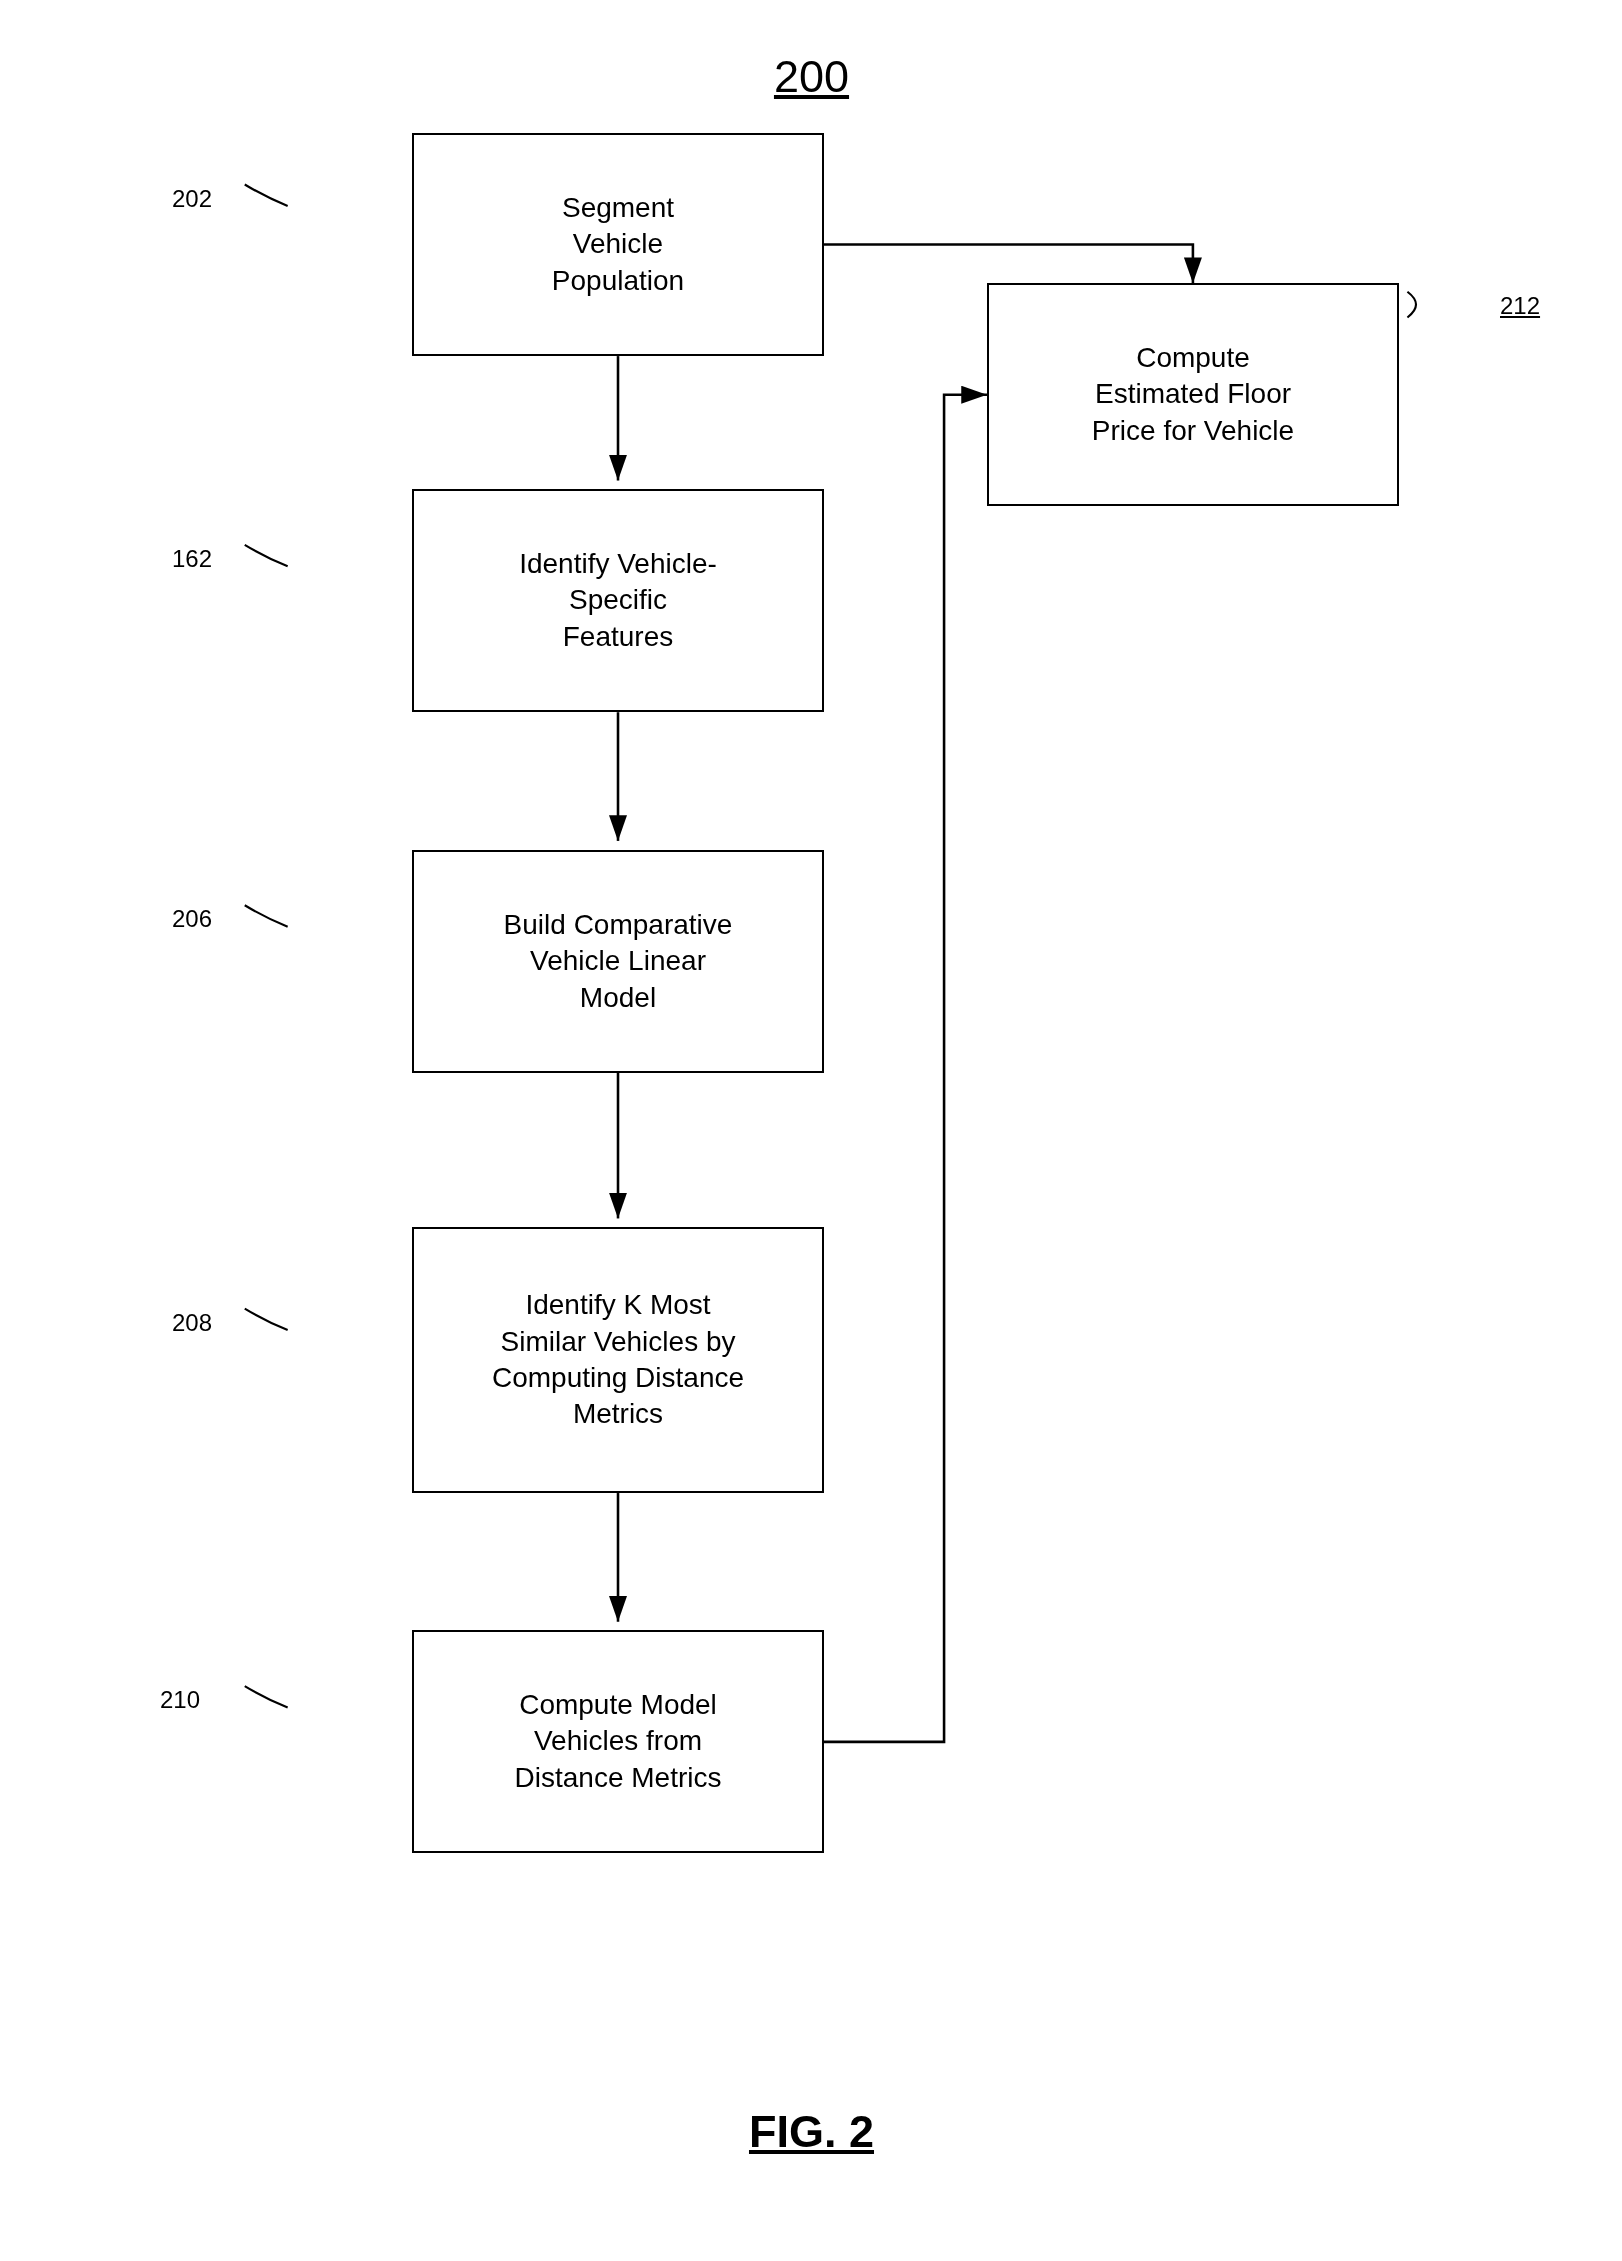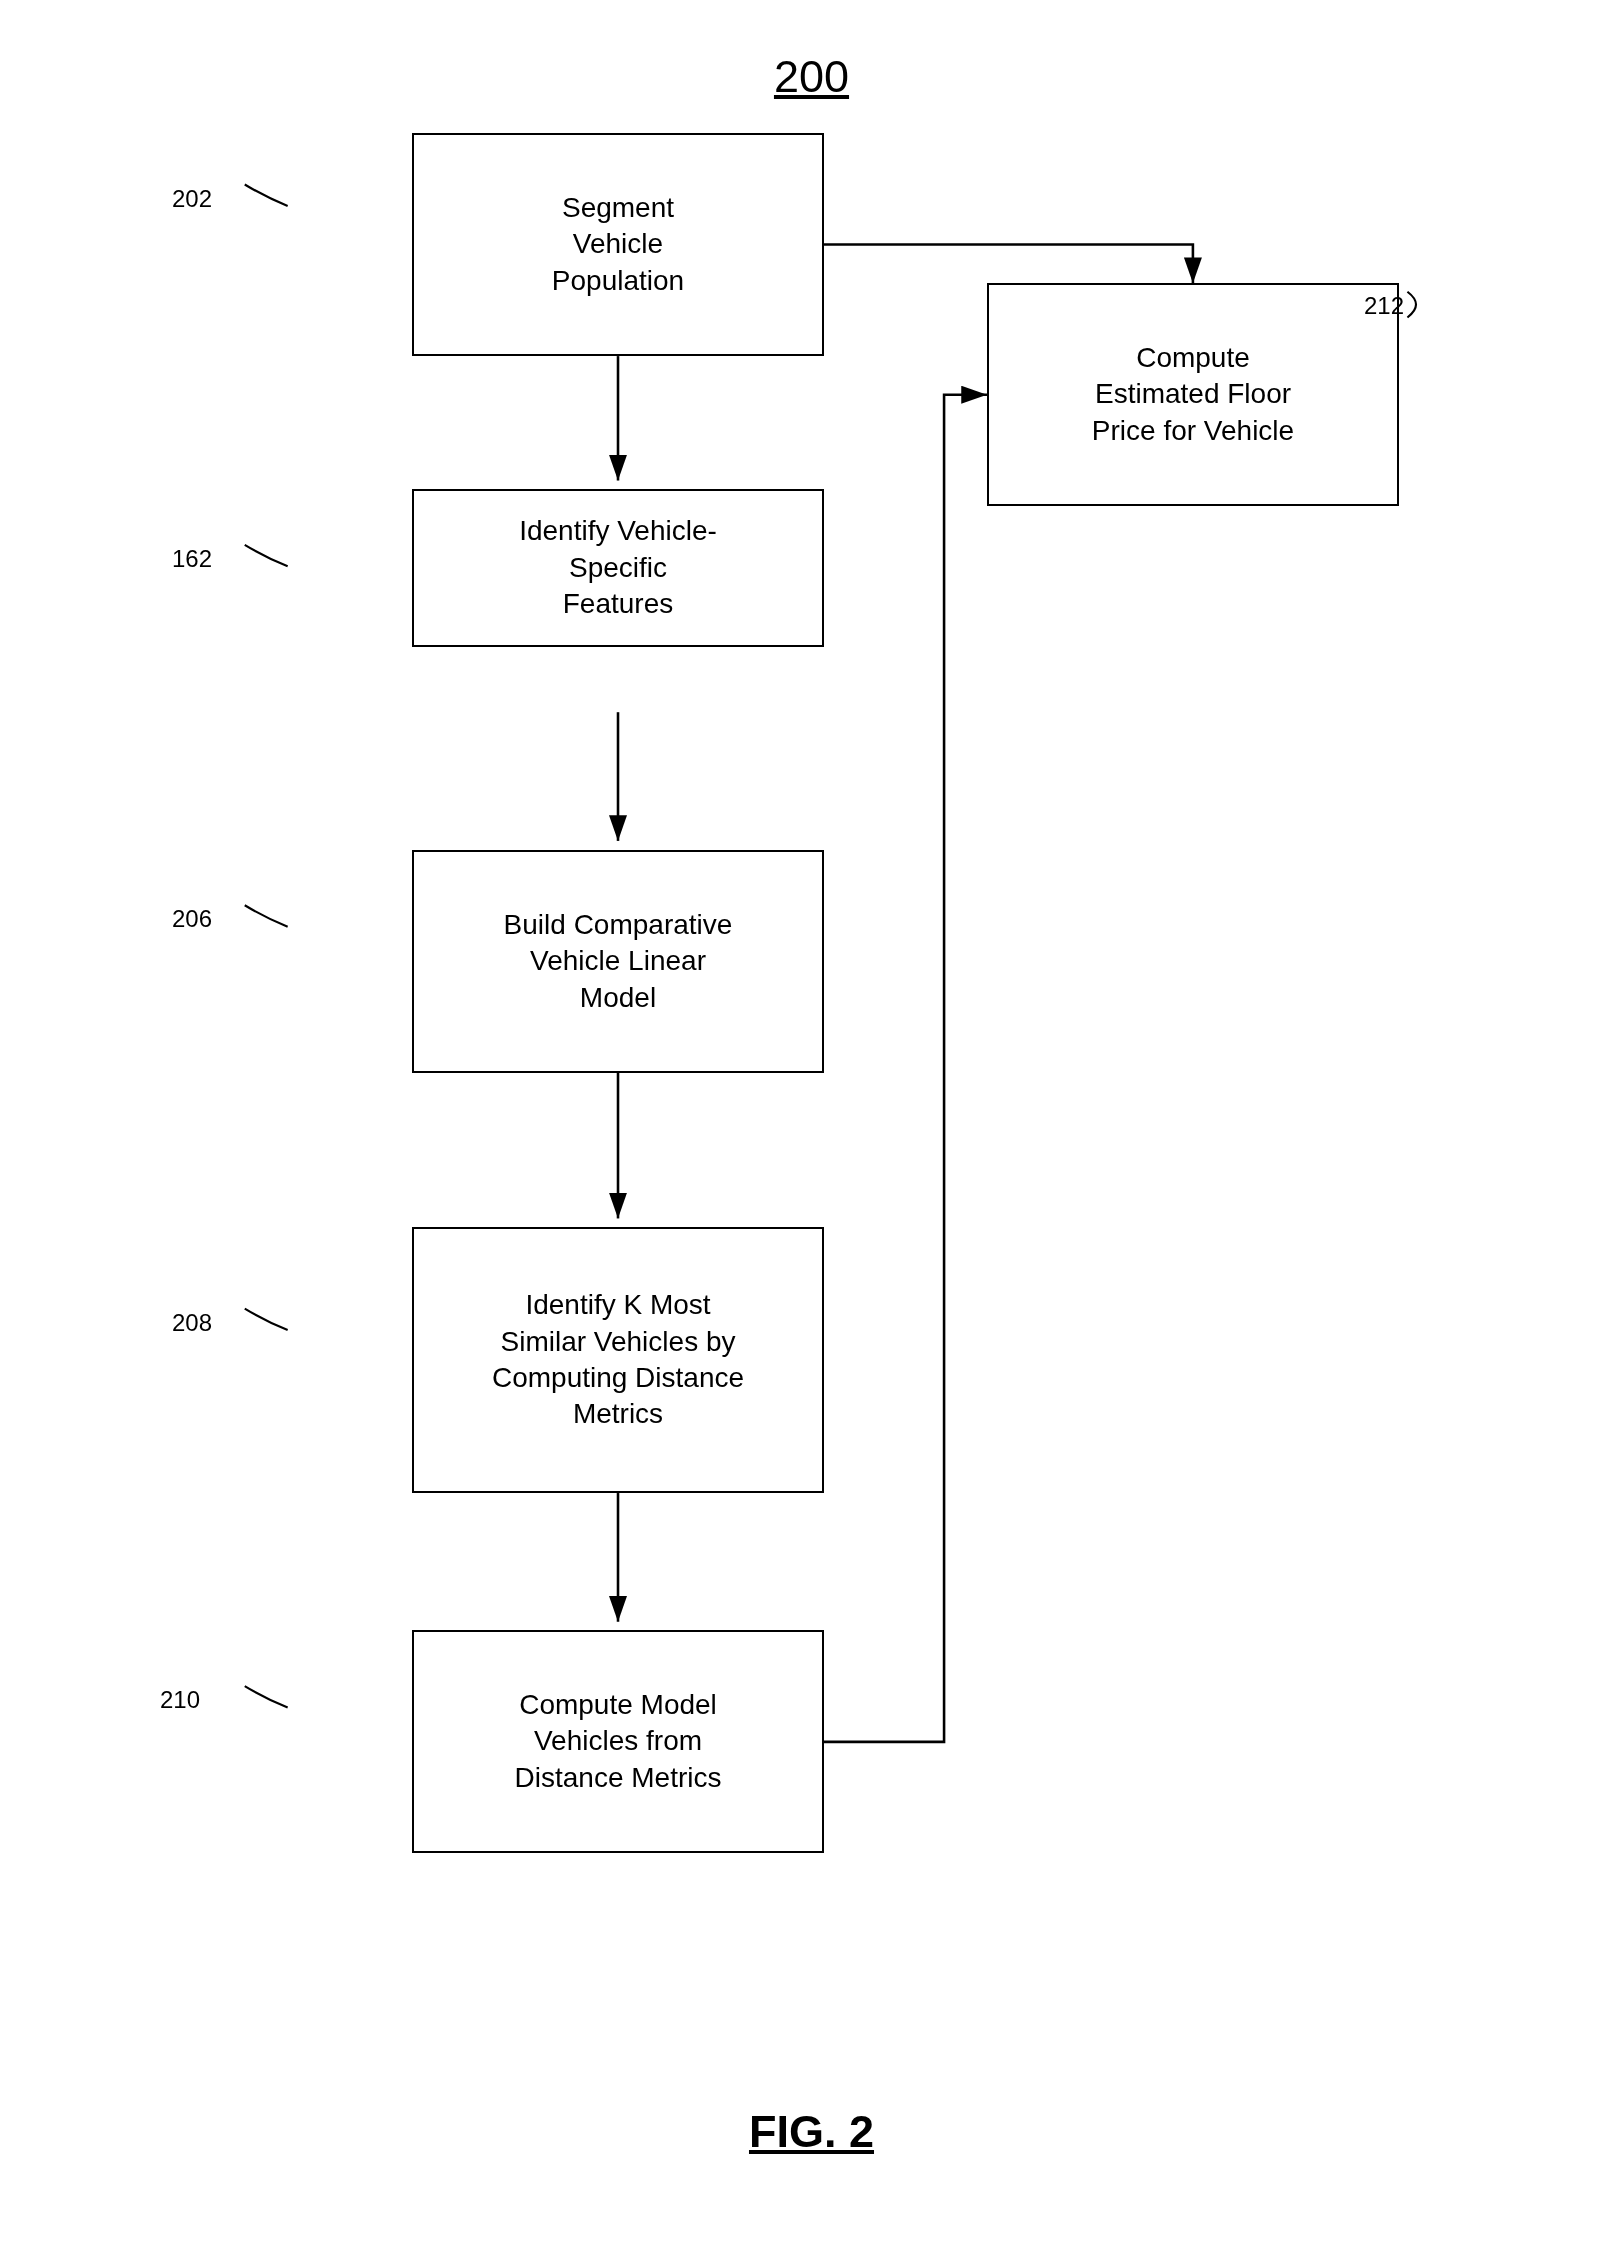--- a/index.html
+++ b/index.html
@@ -113,21 +113,21 @@
   </svg>
 
   <div class="diagram-title">200</div>
 
   <div class="flow-box" style="left:412px; top:133px; width:412px; height:223px;">
     <span style="white-space:pre-line;">Segment
 Vehicle
 Population</span>
   </div>
 
-  <div class="flow-box" style="left:412px; top:489px; width:412px; height:158px;">
+  <div class="flow-box" style="left:412px; top:489px; width:412px; height:223px;">
     <span style="white-space:pre-line;">Identify Vehicle-
 Specific
 Features</span>
   </div>
 
   <div class="flow-box" style="left:412px; top:850px; width:412px; height:223px;">
     <span style="white-space:pre-line;">Build Comparative
 Vehicle Linear
 Model</span>
   </div>
@@ -149,18 +149,18 @@
     <span style="white-space:pre-line;">Compute
 Estimated Floor
 Price for Vehicle</span>
   </div>
 
   <div class="ref-label" style="left:172px; top:185px;">202</div>
   <div class="ref-label" style="left:172px; top:545px;">162</div>
   <div class="ref-label" style="left:172px; top:905px;">206</div>
   <div class="ref-label" style="left:172px; top:1309px;">208</div>
   <div class="ref-label" style="left:160px; top:1686px;">210</div>
-  <div class="ref-label" style="left:1364px; top:292px;">212</div>
+  <div class="ref-label" style="left:1500px; top:292px;text-decoration:underline;">212</div>
 
   <div class="figure-label">FIG. 2</div>
 
 </div>
 
 
 </body></html>

